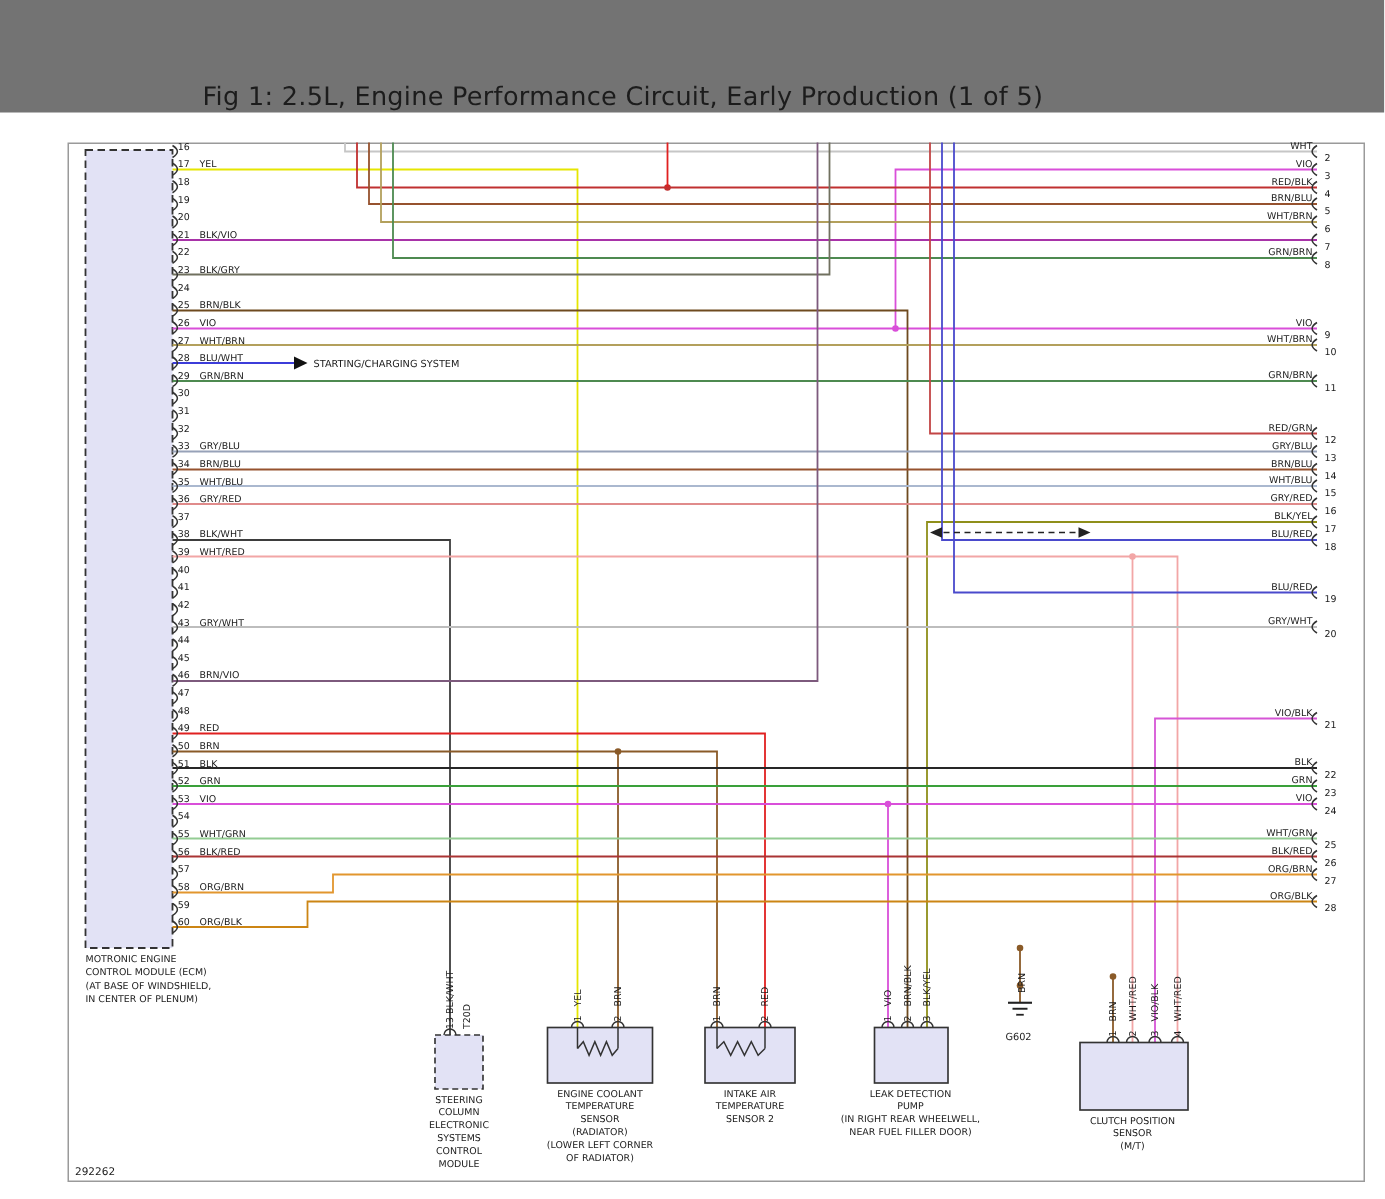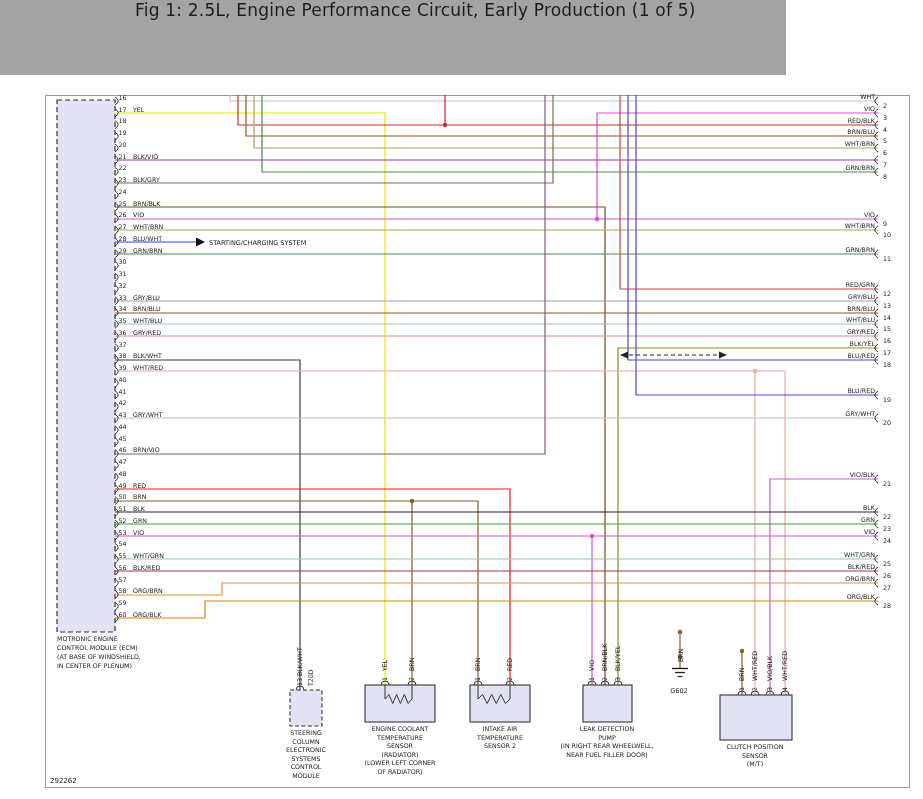--- a/index.html
+++ b/index.html
@@ -1,19 +1,19 @@
 <!DOCTYPE html>
 <html><head>
 <meta charset="utf-8">
 <style>
   html,body{margin:0;padding:0;background:#fff;}
   body{font-family:"DejaVu Sans","Liberation Sans",sans-serif;}
   .page{position:relative;width:923px;height:799px;background:#ffffff;overflow:hidden;}
-  .title-bar{position:absolute;top:0;left:0;width:786px;height:75px;background:#a3a3a3;
-             display:flex;align-items:flex-start;}
+  .title-bar{position:absolute;top:0;left:0;width:923px;height:75px;background:#737373;
+             display:flex;align-items:flex-end;}
   .title-bar span{margin-left:135px;font-size:17px;color:#1c1c1c;letter-spacing:.2px;}
   svg#diagram{position:absolute;top:0;left:0;}
   svg text{font-family:"DejaVu Sans","Liberation Sans",sans-serif;}
 </style>
 </head>
 <body>
 
 <div class="page">
   <svg id="diagram" width="923" height="799" viewBox="0 0 923 799">
       <rect x="45.5" y="95.5" width="864" height="692" fill="none" stroke="#9a9a9a" stroke-width="1"></rect>

